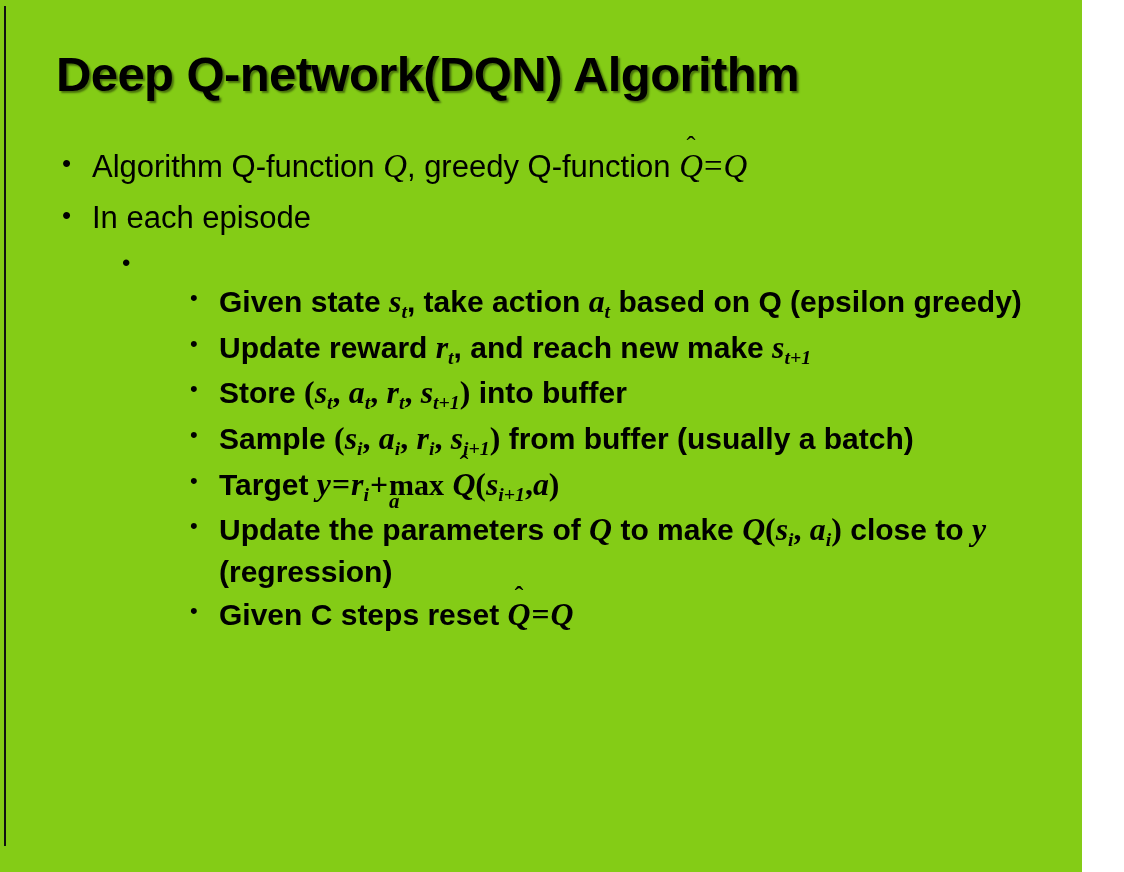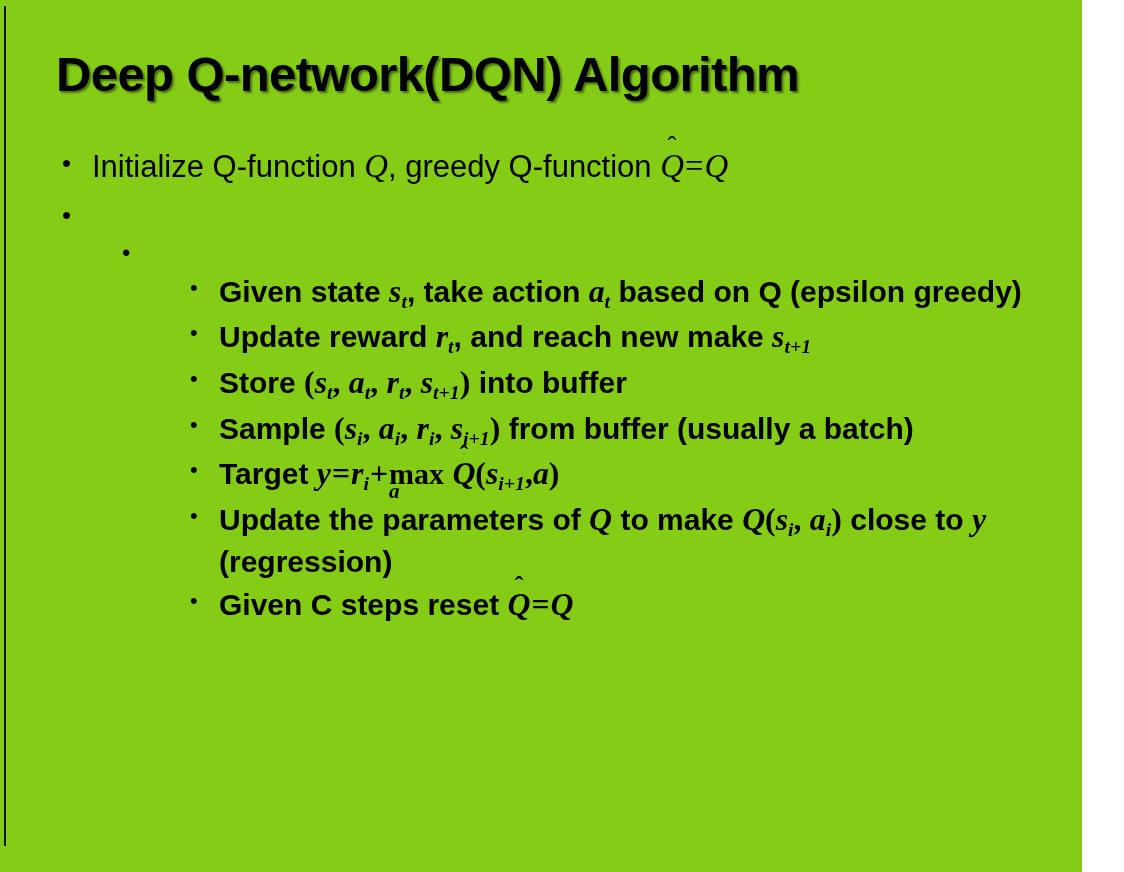--- a/index.html
+++ b/index.html
@@ -184,25 +184,26 @@
 
   <div class="edge-left"></div>
   <div class="edge-top"></div>
 
   <div class="slide-title">Deep Q-network(DQN) Algorithm</div>
 
   <div class="body-list">
 
     <div class="bullet-row lvl1">
       <span class="bullet-dot">•</span>
-      <span class="bullet-text"><span>Initialize Q-function </span><span class="mi">Q</span><span>, greedy Q-function </span><span class="mhat">Q<span class="hat-mark">̂</span></span><span class="mop">=</span><span class="mi">Q</span></span>
+      <span class="bullet-text"><span>Algorithm Q-function </span><span class="mi">Q</span><span>, greedy Q-function </span><span class="mhat">Q<span class="hat-mark">̂</span></span><span class="mop">=</span><span class="mi">Q</span></span>
     </div>
 
     <div class="bullet-row lvl1">
       <span class="bullet-dot">•</span>
+      <span class="bullet-text">In each episode</span>
     </div>
 
     <div class="bullet-row lvl2">
       <span class="bullet-dot">•</span>
     </div>
 
     <div class="bullet-row lvl3">
       <span class="bullet-dot">•</span>
       <span class="bullet-text"><span>Given state </span><span class="mi">s</span><span class="msub">t</span><span>, take action </span><span class="mi">a</span><span class="msub">t</span><span> based on Q (epsilon greedy)</span></span>
     </div>

